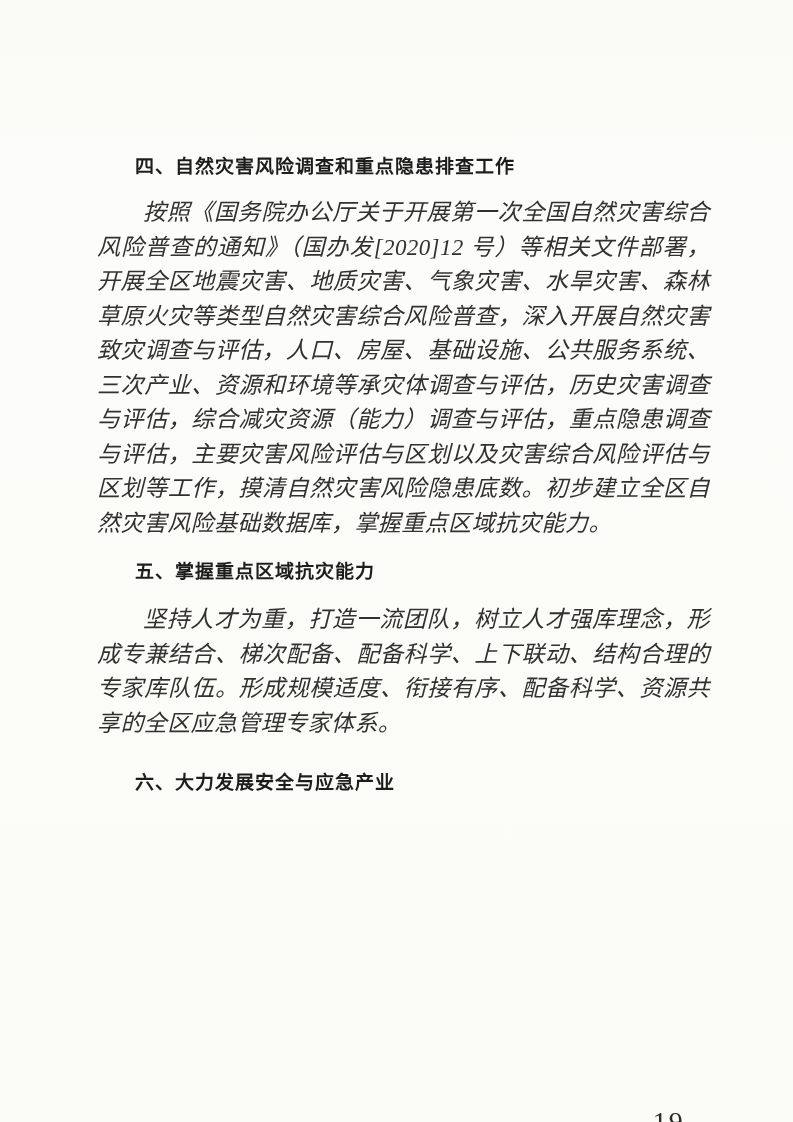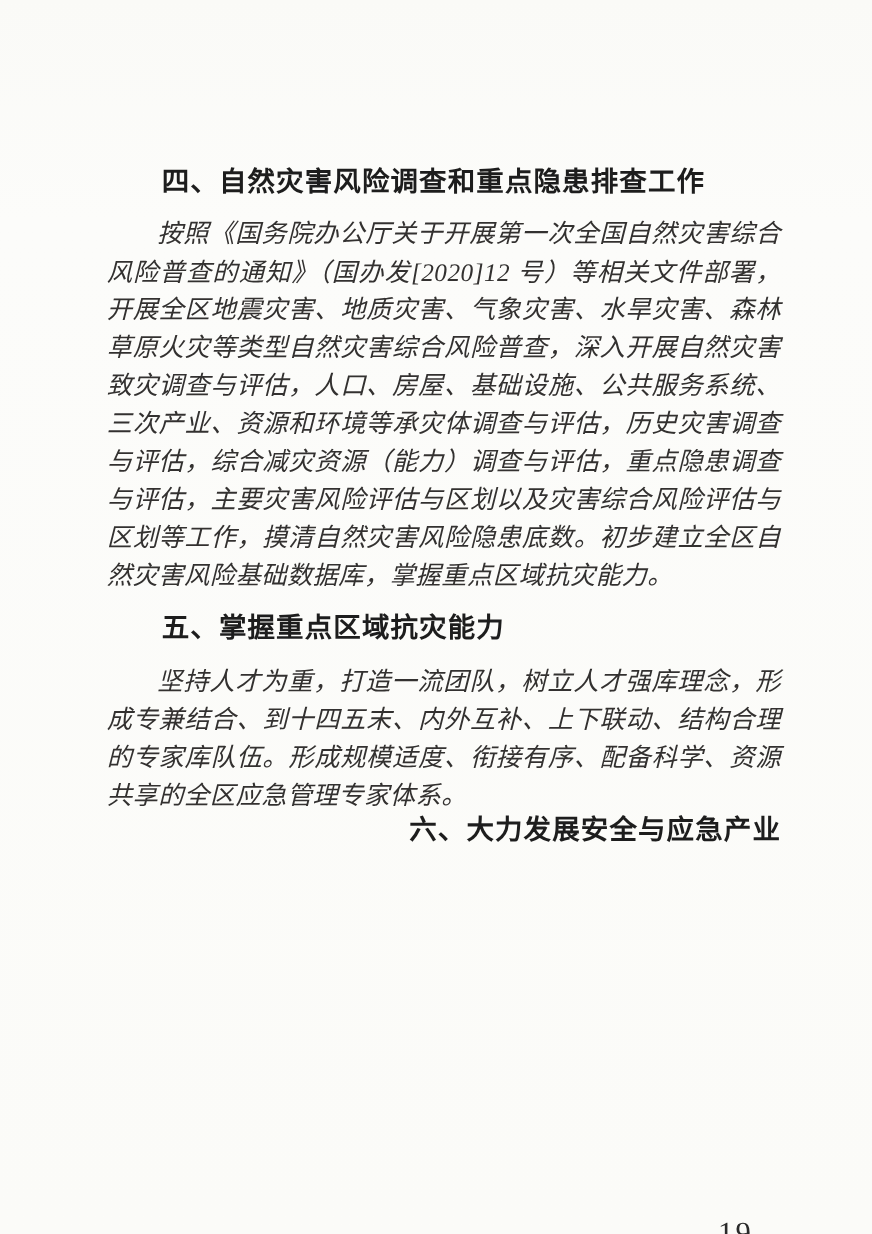--- a/index.html
+++ b/index.html
@@ -15,42 +15,42 @@
     background: #fbfbf8;
     background-image: linear-gradient(180deg, #fafaf7 0%, #fcfcfa 18%, #fbfbf8 100%);
     box-sizing: border-box;
     padding: 152px 83px 0 97px;
     font-family: "Liberation Serif", "DejaVu Serif", serif;
     color: #2f2f2f;
     overflow: hidden;
   }
   .sec-heading {
     margin: 0;
-    font-size: 25px;
+    font-size: 19px;
     line-height: 30px;
     font-weight: 700;
     letter-spacing: 1px;
     text-indent: 2em;
     color: #1d1d1d;
   }
   .body-para {
     margin: 0;
     font-size: 23px;
     line-height: 34.5px;
     letter-spacing: 0.4px;
     text-align: justify;
     text-indent: 2em;
     color: #333130;
     font-style: italic;
   }
   .sec-4 .sec-heading { margin-top: 0; }
   .sec-4 .body-para   { margin-top: 14px; }
   .sec-5 .sec-heading { margin-top: 16px; }
   .sec-5 .body-para   { margin-top: 16px; }
-  .sec-6 .sec-heading { margin-top: 0; text-align: right; }
+  .sec-6 .sec-heading { margin-top: 27px; }
   .sec-6 .body-para   { margin-top: 15px; }
   .page-number {
     position: absolute;
     top: 1106px;
     right: 88px;
     font-size: 28px;
     letter-spacing: 2px;
     color: #2a2a2a;
     font-family: "Liberation Serif", "DejaVu Serif", serif;
   }
@@ -60,21 +60,21 @@
 
 <div class="page">
 
   <section class="sec-4">
     <h2 class="sec-heading">四、自然灾害风险调查和重点隐患排查工作</h2>
     <p class="body-para">按照《国务院办公厅关于开展第一次全国自然灾害综合风险普查的通知》（国办发[2020]12 号）等相关文件部署，开展全区地震灾害、地质灾害、气象灾害、水旱灾害、森林草原火灾等类型自然灾害综合风险普查，深入开展自然灾害致灾调查与评估，人口、房屋、基础设施、公共服务系统、三次产业、资源和环境等承灾体调查与评估，历史灾害调查与评估，综合减灾资源（能力）调查与评估，重点隐患调查与评估，主要灾害风险评估与区划以及灾害综合风险评估与区划等工作，摸清自然灾害风险隐患底数。初步建立全区自然灾害风险基础数据库，掌握重点区域抗灾能力。</p>
   </section>
 
   <section class="sec-5">
     <h2 class="sec-heading">五、掌握重点区域抗灾能力</h2>
-    <p class="body-para">坚持人才为重，打造一流团队，树立人才强库理念，形成专兼结合、到十四五末、内外互补、上下联动、结构合理的专家库队伍。形成规模适度、衔接有序、配备科学、资源共享的全区应急管理专家体系。</p>
+    <p class="body-para">坚持人才为重，打造一流团队，树立人才强库理念，形成专兼结合、梯次配备、配备科学、上下联动、结构合理的专家库队伍。形成规模适度、衔接有序、配备科学、资源共享的全区应急管理专家体系。</p>
   </section>
 
   <section class="sec-6">
     <h2 class="sec-heading">六、大力发展安全与应急产业</h2>
   </section>
 
   <div class="page-number">- 19 -</div>
 
 </div>
 

